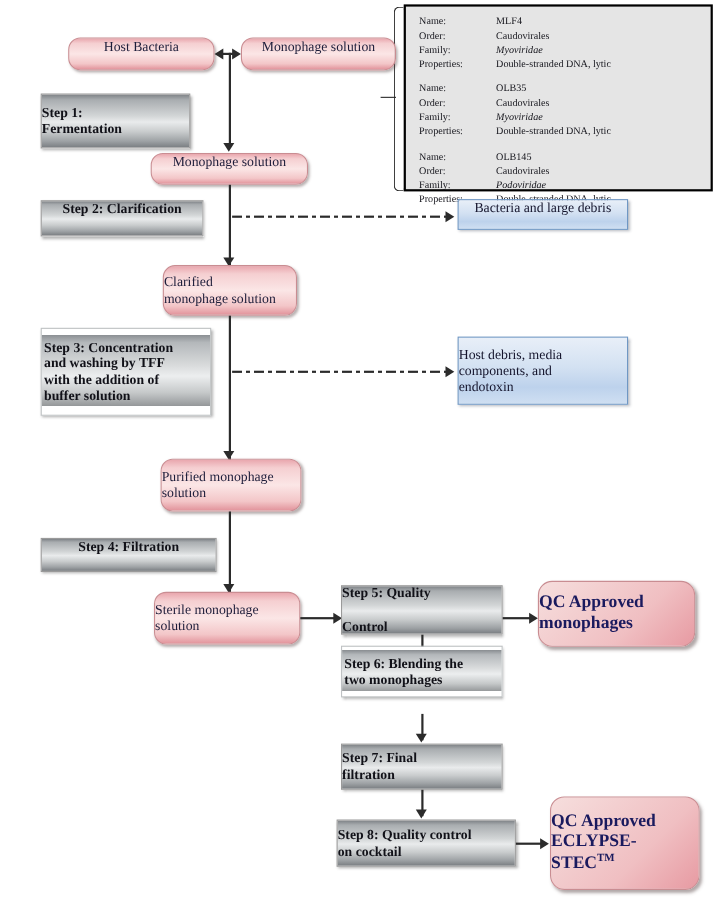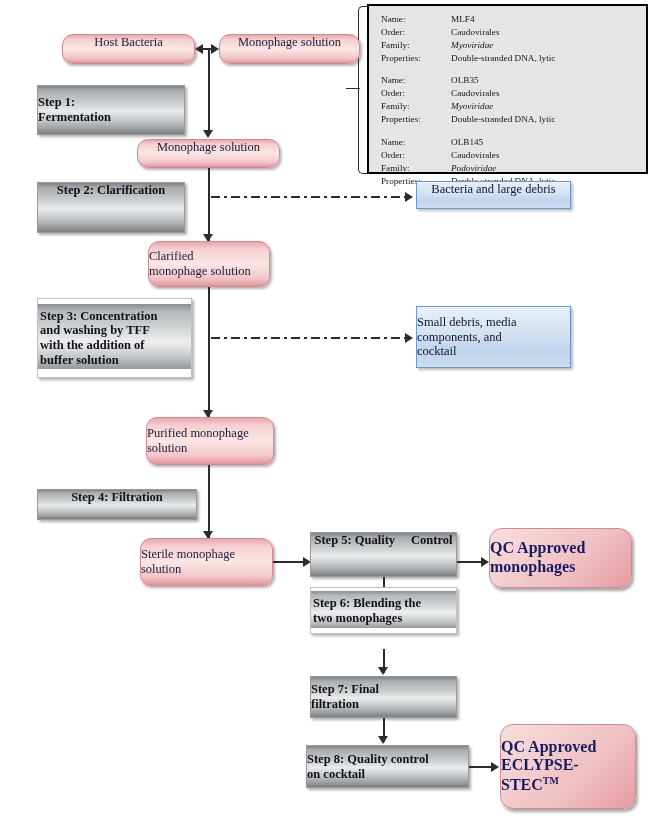--- a/index.html
+++ b/index.html
@@ -148,33 +148,33 @@
   </div>
 
   <div class="box pink" style="left:219px;top:34px;width:141px;height:30px;">
     <span>Monophage solution</span>
   </div>
 
   <div class="hline" style="left:201px;top:48px;width:16px;"></div>
   <div class="arrow-l" style="left:195px;top:43.5px;"></div>
   <div class="arrow-r" style="left:211px;top:43.5px;"></div>
 
-  <div class="box gray" style="left:37px;top:85px;width:148px;height:50px;flex-direction:column;">
+  <div class="box gray" style="left:37px;top:85px;width:136px;height:50px;flex-direction:column;">
     <span>Step 1:</span>
     <span>Fermentation</span>
   </div>
 
   <div class="vline" style="left:208px;top:48px;height:85px;"></div>
   <div class="arrow-d" style="left:203px;top:130px;"></div>
 
   <div class="box pink" style="left:137px;top:139px;width:143px;height:29px;">
     <span>Monophage solution</span>
   </div>
 
-  <div class="box gray" style="left:37px;top:182px;width:148px;height:51px;">
+  <div class="box gray" style="left:37px;top:182px;width:148px;height:33px;">
     <span>Step 2: Clarification</span>
   </div>
 
   <div class="vline" style="left:208px;top:168px;height:74px;"></div>
   <div class="arrow-d" style="left:203px;top:234px;"></div>
 
   <div class="dashdot dd" style="left:211px;top:196px;width:196px;"></div>
   <div class="arrow-r" style="left:405px;top:191.5px;"></div>
 
   <div class="box blue" style="left:416px;top:181px;width:155px;height:28px;">
@@ -193,23 +193,23 @@
     <span>buffer solution</span>
   </div>
 
   <div class="vline" style="left:208px;top:287px;height:131px;"></div>
   <div class="arrow-d" style="left:203px;top:410px;"></div>
 
   <div class="dashdot dd" style="left:211px;top:337px;width:196px;"></div>
   <div class="arrow-r" style="left:405px;top:332.5px;"></div>
 
   <div class="box blue" style="left:416px;top:306px;width:155px;height:62px;flex-direction:column;">
-    <span>Small debris, media</span>
+    <span>Host debris, media</span>
     <span>components, and</span>
-    <span>cocktail</span>
+    <span>endotoxin</span>
   </div>
 
   <div class="box pink" style="left:146px;top:417px;width:128px;height:48px;flex-direction:column;">
     <span>Purified monophage</span>
     <span>solution</span>
   </div>
 
   <div class="box gray" style="left:37px;top:489px;width:160px;height:31px;">
     <span>Step 4: Filtration</span>
   </div>
@@ -218,21 +218,21 @@
   <div class="arrow-d" style="left:203px;top:531px;"></div>
 
   <div class="box pink" style="left:140px;top:538px;width:133px;height:48px;flex-direction:column;">
     <span>Sterile monophage</span>
     <span>solution</span>
   </div>
 
   <div class="hline" style="left:273px;top:561px;width:32px;"></div>
   <div class="arrow-r" style="left:303px;top:556.5px;"></div>
 
-  <div class="box gray" style="left:310px;top:532px;width:147px;height:45px;flex-direction:row;gap:16px;">
+  <div class="box gray" style="left:310px;top:532px;width:147px;height:45px;flex-direction:column;gap:16px;">
     <span>Step 5: Quality</span>
     <span>Control</span>
   </div>
 
   <div class="hline" style="left:457px;top:561px;width:28px;"></div>
   <div class="arrow-r" style="left:481px;top:556.5px;"></div>
 
   <div class="box pinkqc" style="left:489px;top:528px;width:143px;height:60px;flex-direction:column;">
     <span>QC Approved</span>
     <span>monophages</span>

